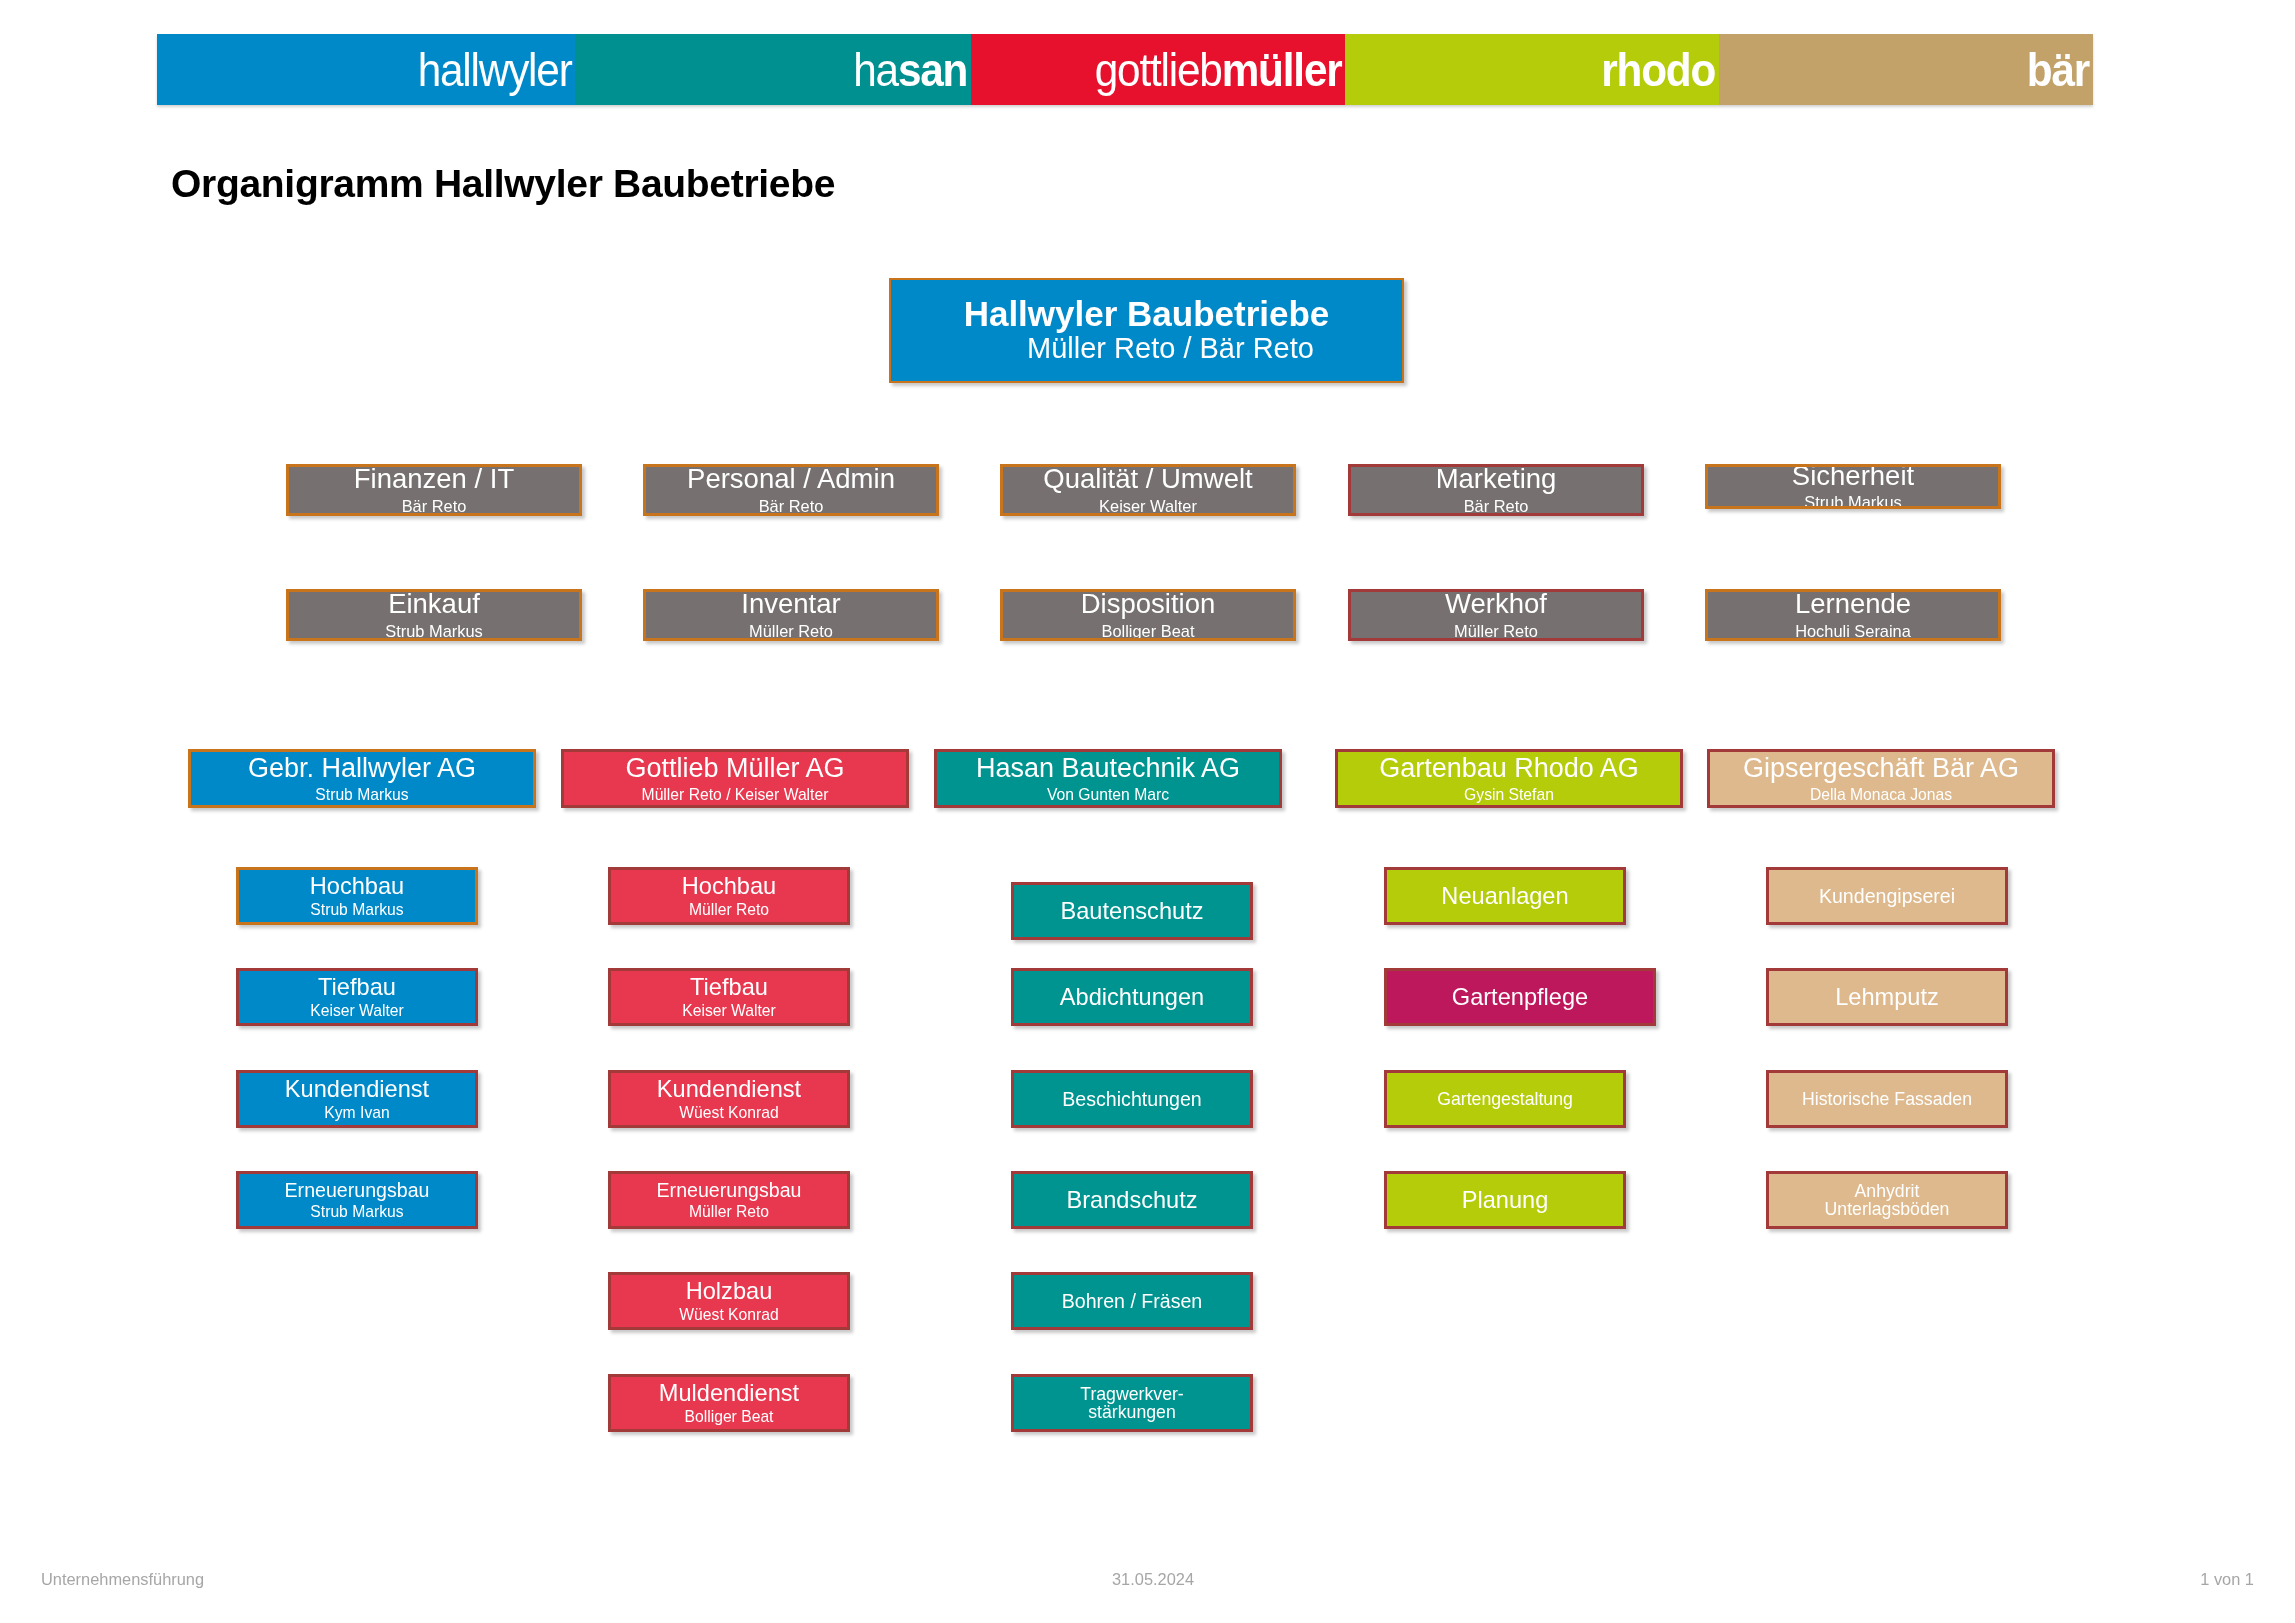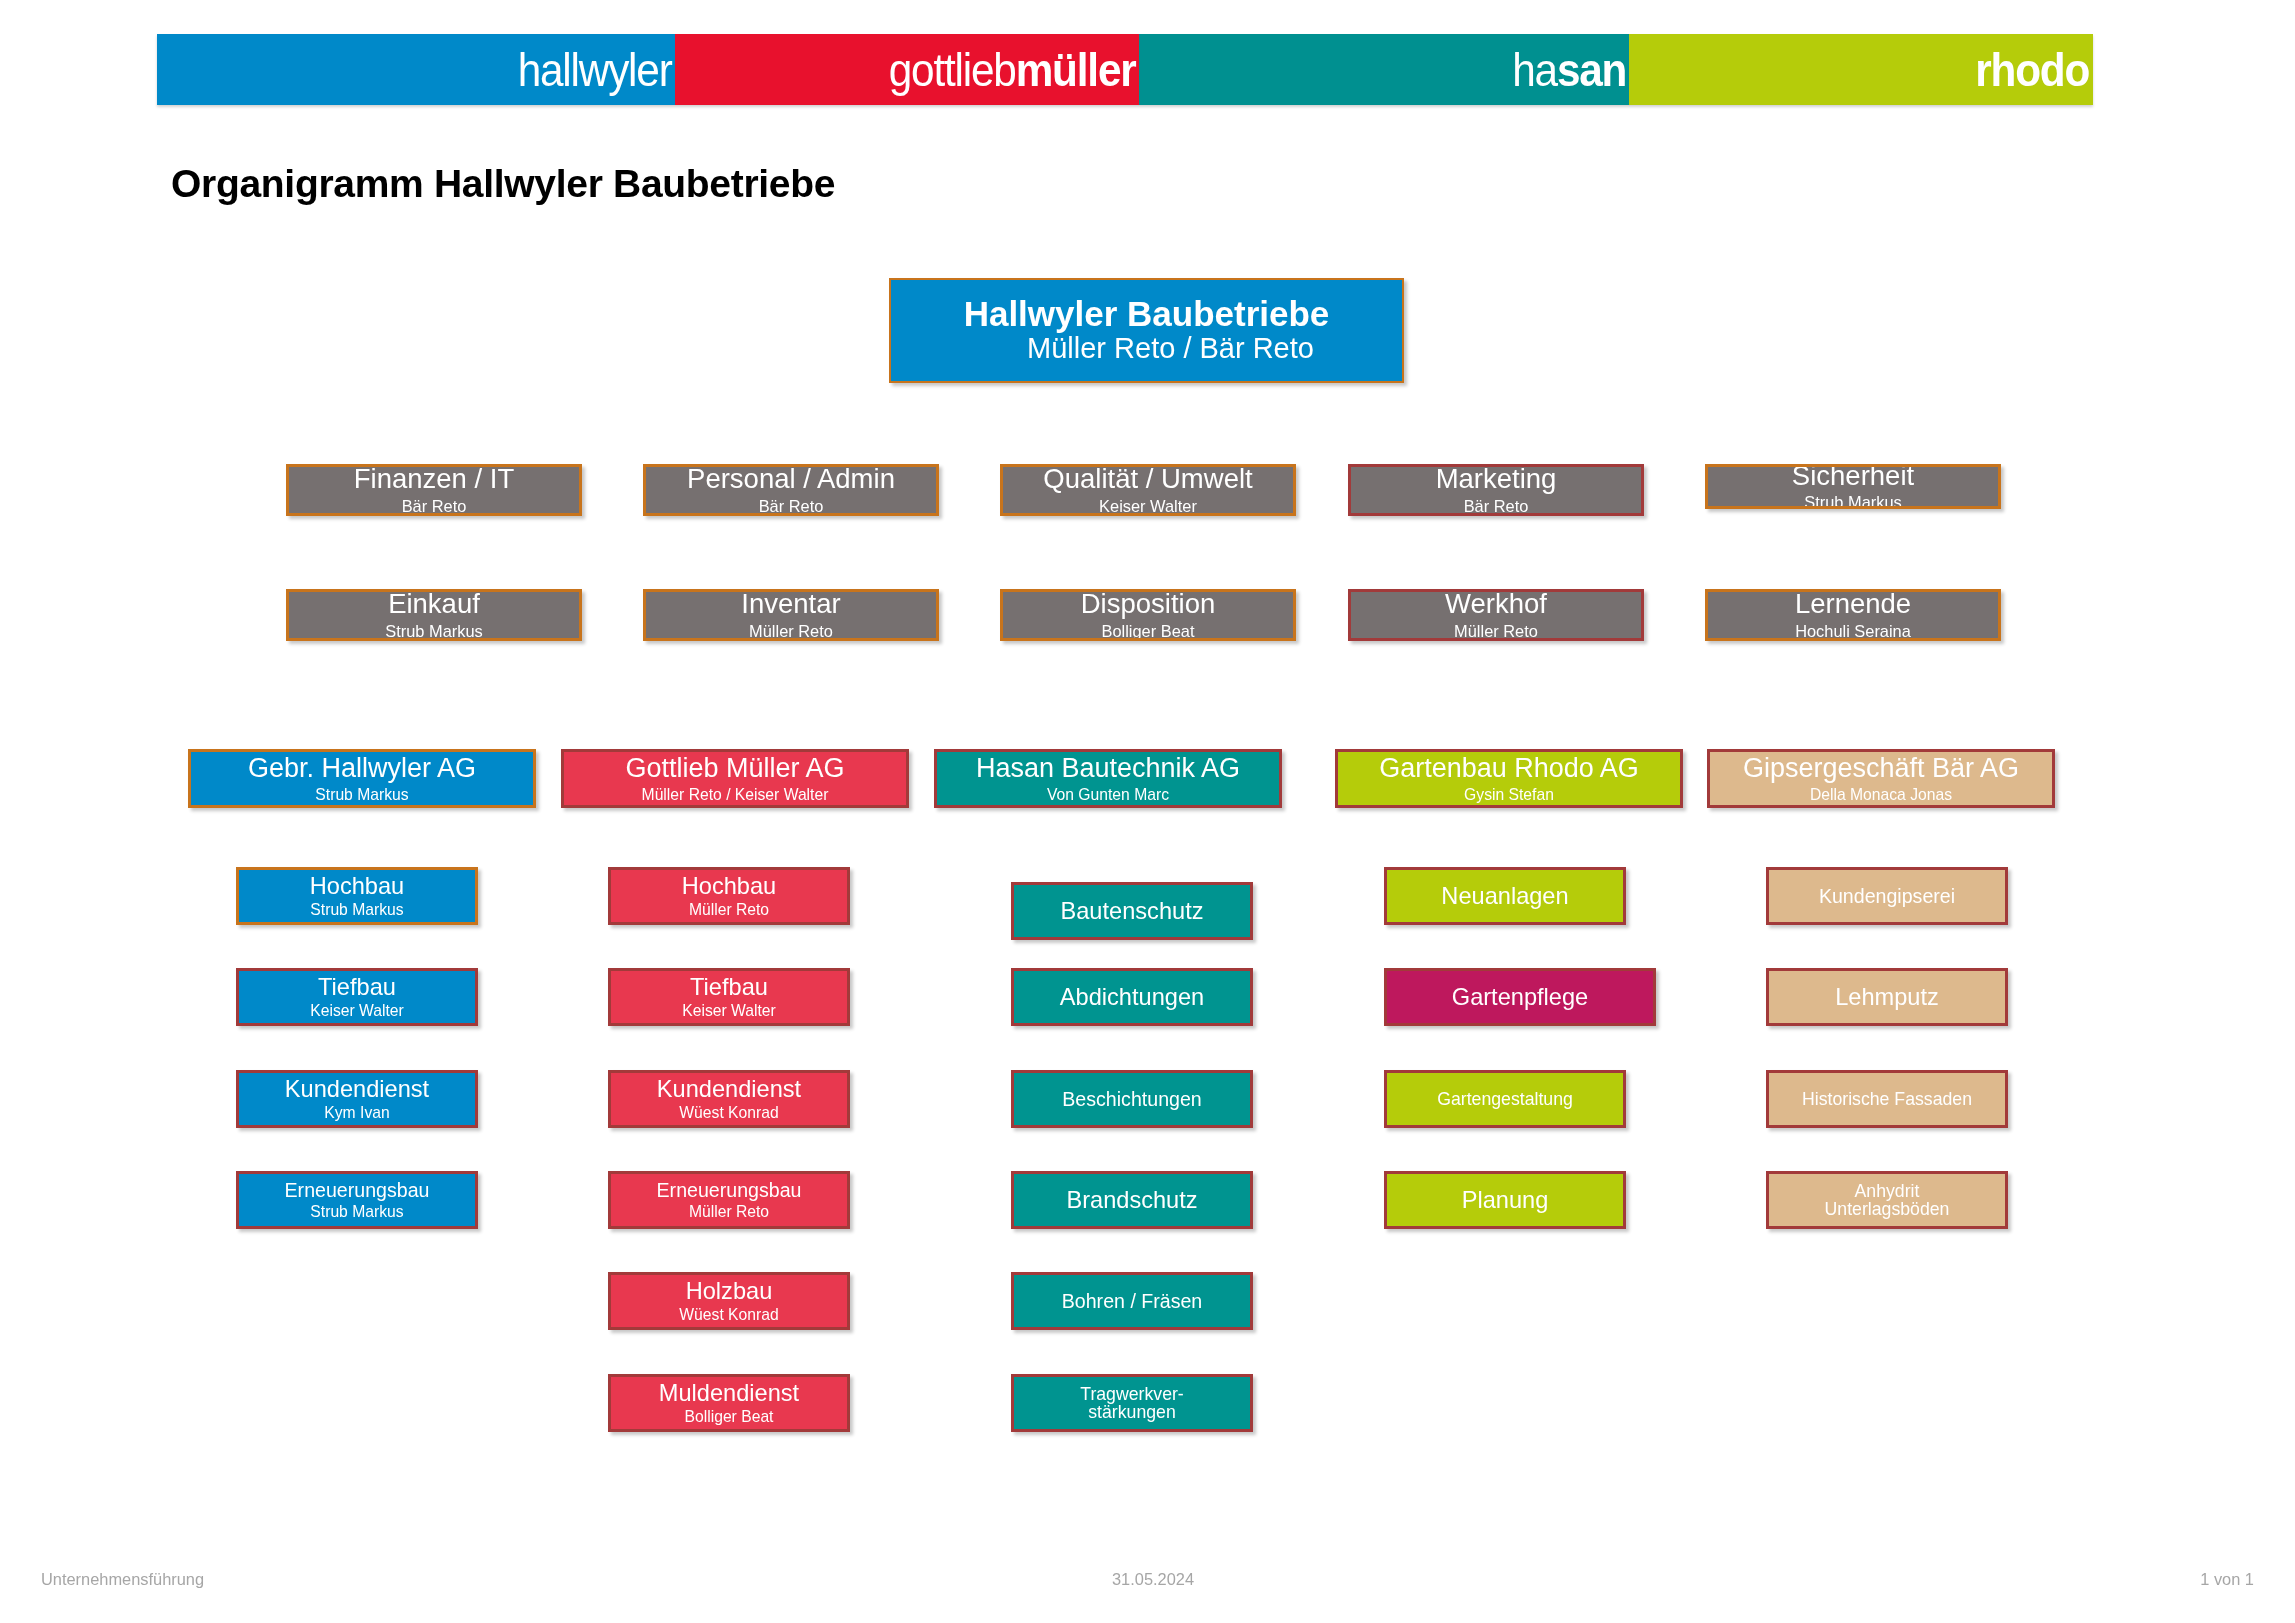--- a/index.html
+++ b/index.html
@@ -111,28 +111,31 @@
   .footer-center{ left: 1112px; }
   .footer-right { right: 41px; }
 </style>
 </head>
 <body>
 
 <div class="banner" id="banner">
     <div class="banner-seg" style="background: rgb(0, 137, 201); flex: 9.5 1 0%;">
       <div class="bw">hallwyler</div>
     </div>
+    <div class="banner-seg" style="background: rgb(0, 144, 144); flex: 9 1 0%;">
+      <div class="bw">ha<b>san</b></div>
+    </div>
     <div class="banner-seg" style="background: rgb(232, 17, 45); flex: 8.5 1 0%;">
       <div class="bw">gottlieb<b>müller</b></div>
     </div>
-    <div class="banner-seg" style="background: rgb(0, 144, 144); flex: 9 1 0%;">
-      <div class="bw">ha<b>san</b></div>
-    </div>
     <div class="banner-seg" style="background: rgb(181, 204, 10); flex: 8.5 1 0%;">
       <div class="bw"><b>rhodo</b></div>
+    </div>
+    <div class="banner-seg" style="background: rgb(194, 162, 105); flex: 8.5 1 0%;">
+      <div class="bw"><b>bär</b></div>
     </div>
   </div>
 
 <div class="page-title">Organigramm Hallwyler Baubetriebe</div>
 
 <div id="root-mount"></div>
 
 <div id="staff-mount"></div>
 
 <div id="divisions-mount"></div>

